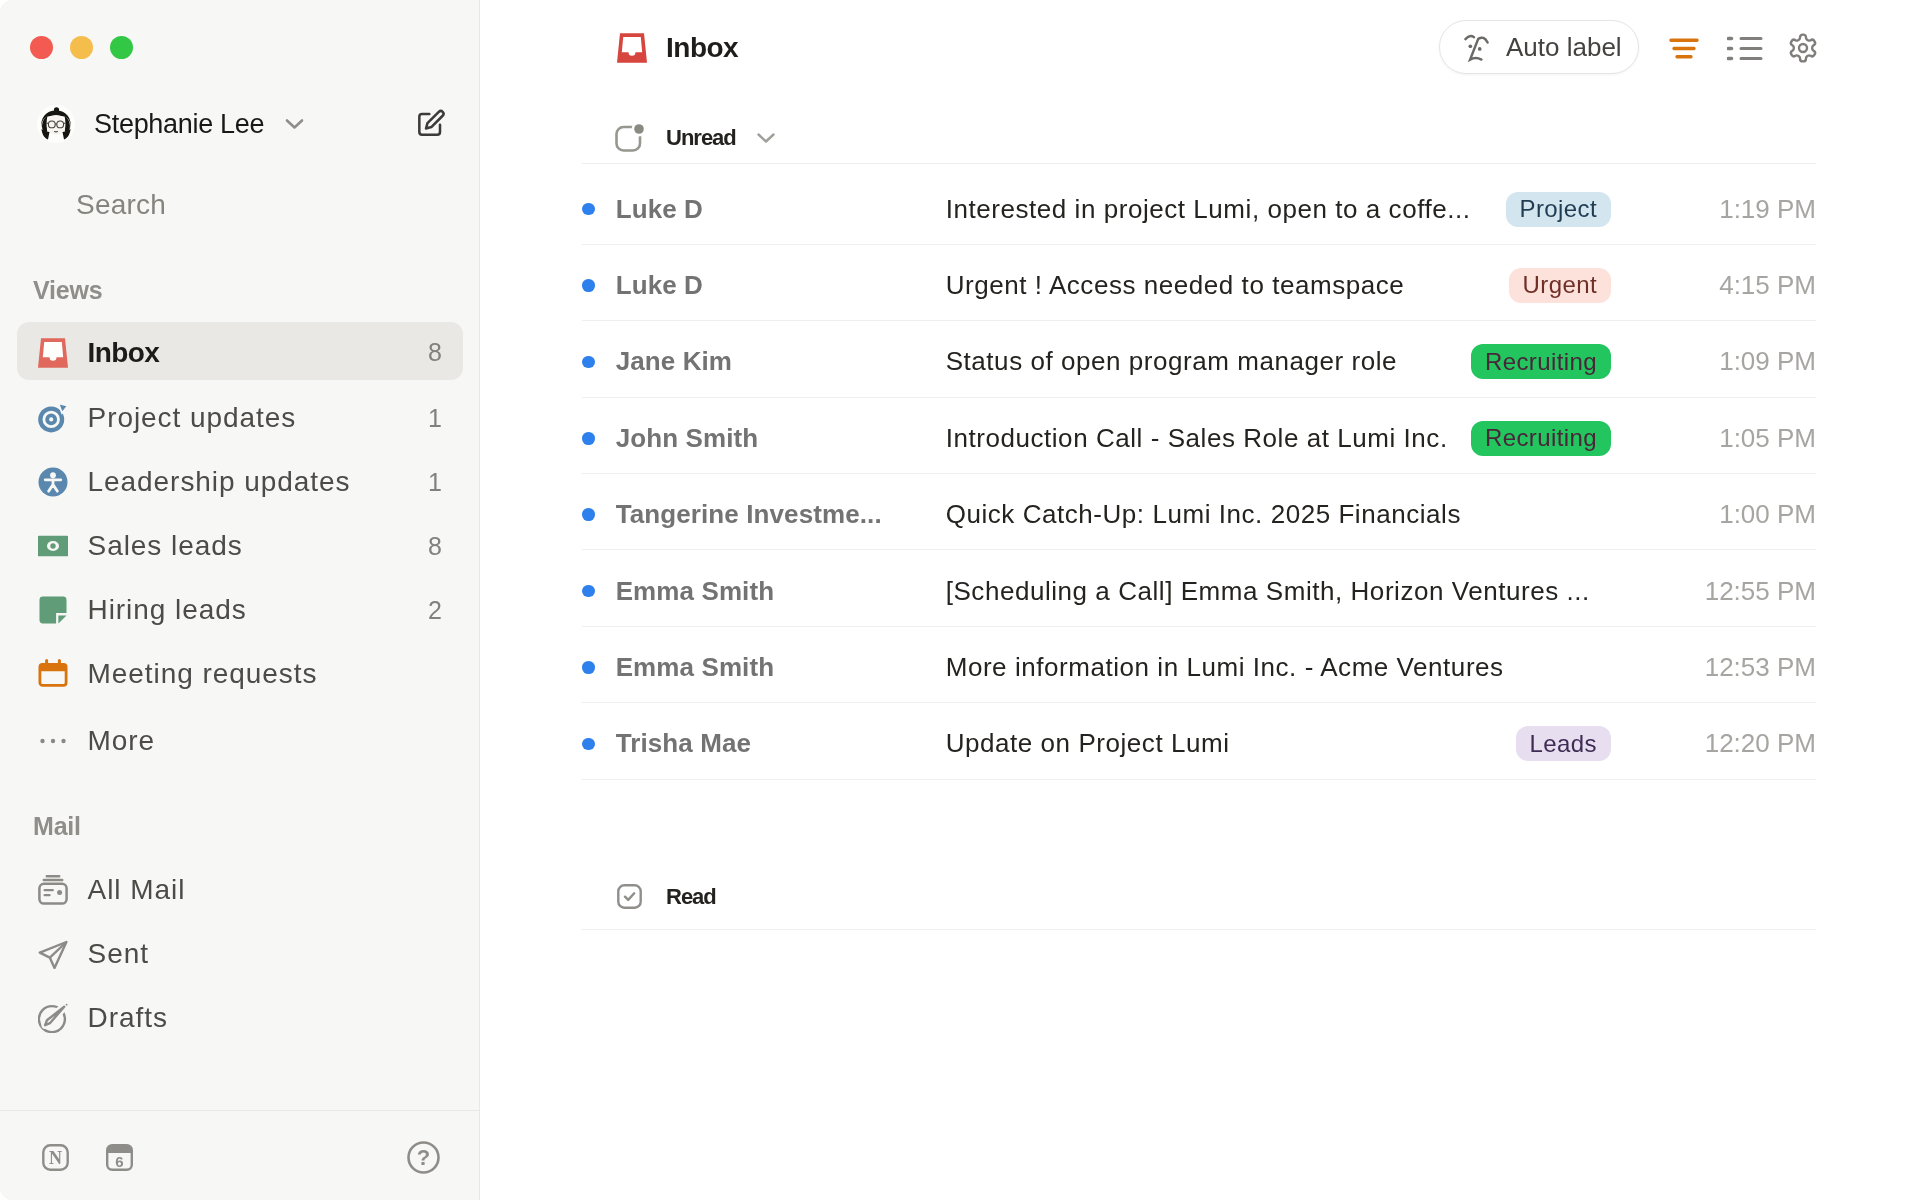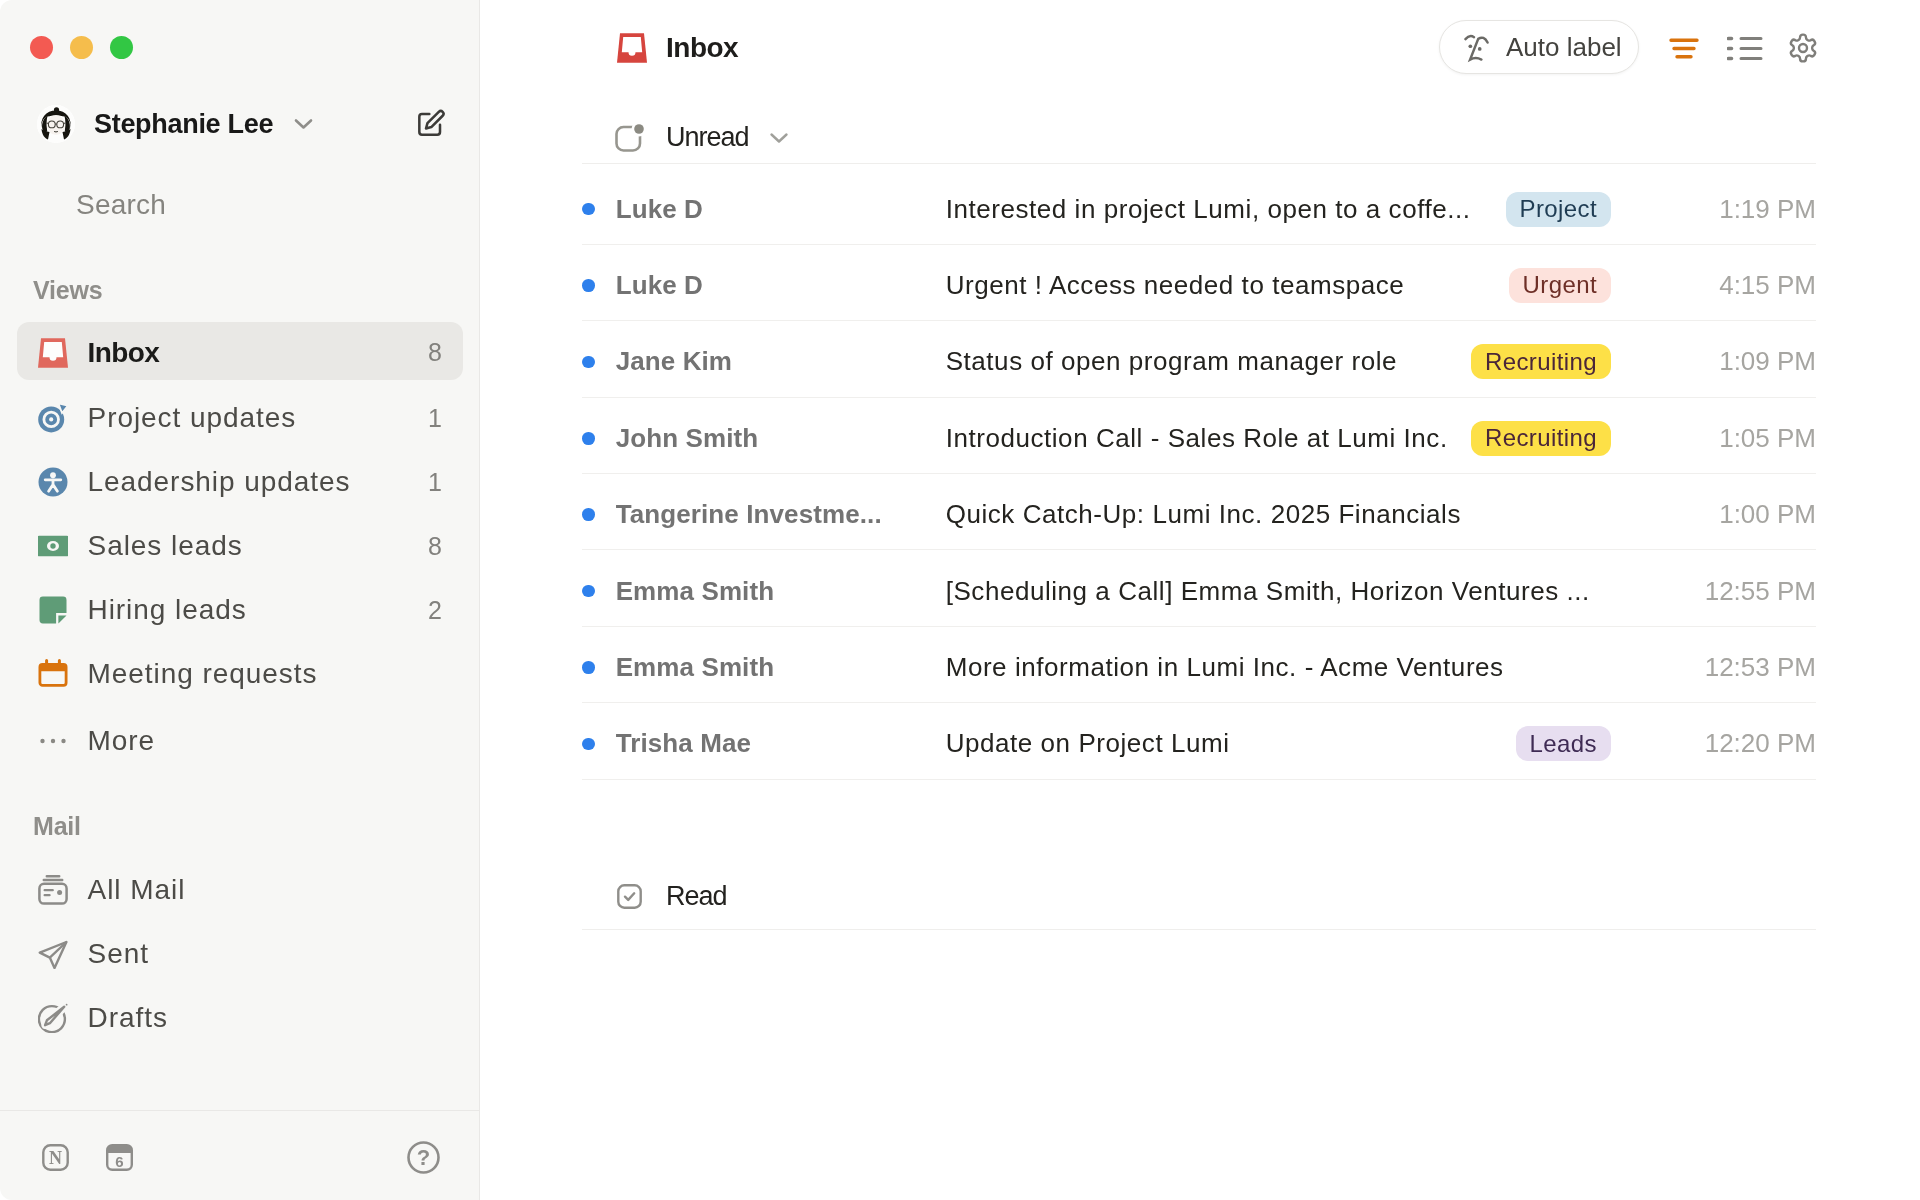--- a/index.html
+++ b/index.html
@@ -5,49 +5,49 @@
 * { margin:0; padding:0; box-sizing:border-box; }
 html,body { width:1920px; height:1200px; background:#fff; font-family:"Liberation Sans", sans-serif; }
 .window { position:absolute; inset:0; border-radius:12px; overflow:hidden; background:#fff; }
 
 .sidebar { position:absolute; left:0; top:0; width:480px; height:1200px; background:#f7f7f5; border-right:1px solid #e9e8e6; }
 .lights { position:absolute; left:30px; top:36px; }
 .lights span { display:inline-block; width:23px; height:23px; border-radius:50%; margin-right:17px; }
 .l-red{background:#f35a52;} .l-yel{background:#f5bd4c;} .l-grn{background:#32c744;}
 .profile { position:absolute; left:37px; top:105px; height:38px; display:flex; align-items:center; }
 .avatar { width:38px; height:38px; border-radius:50%; background:#fff; overflow:hidden; }
-.pname { font-size:27px; font-weight:700; color:#191918; margin-left:19px; letter-spacing:-0.3px; }
+.pname { font-size:27px; font-weight:400; color:#191918; margin-left:19px; letter-spacing:-0.3px; }
 .pchev { margin-left:21px; }
 .compose { position:absolute; left:414px; top:108px; }
 .searchrow { position:absolute; left:49px; top:189px; height:23px; display:flex; align-items:flex-start;flex-direction:column; }
 .searchrow .stext { font-size:28px; color:#85847f; margin-left:27px; letter-spacing:0.2px; }
 .sec-label { position:absolute; left:33px; font-size:25px; font-weight:700; color:#8f8e8a; letter-spacing:-0.2px; }
 .nav-item { position:absolute; left:17px; width:446px; height:58px; border-radius:12px; display:flex; align-items:center; padding-top:3px; }
 .nav-item.sel { background:#e9e8e5; }
 .nav-item .nicon { width:30px; height:30px; margin-left:20.5px; flex:none; }
 .nav-item .nlabel { font-size:28px; color:#4c4b47; margin-left:20px; flex:1; white-space:nowrap; letter-spacing:0.95px; }
 .nav-item.sel .nlabel { color:#1b1b19; font-weight:700; letter-spacing:-0.6px; }
 .nav-item .ncount { font-size:25px; color:#82817d; margin-right:21px; }
 .botbar { position:absolute; left:0; bottom:0; width:480px; height:90px; border-top:1px solid #e9e8e6; }
 
 .main { position:absolute; left:481px; top:0; right:0; bottom:0; background:#fff; }
 .autobtn { position:absolute; left:958px; top:20px; width:200px; height:54px; border:1px solid #e6e5e2; border-radius:27px; background:#fff; box-shadow:0 1px 3px rgba(0,0,0,0.05); display:flex; align-items:center; }
 .autobtn .albl { font-size:26px; color:#44433f; font-weight:500; margin-left:14px; }
 .hicon { position:absolute; top:32px; }
 .unread-hdr { position:absolute; left:101px; right:104px; top:96px; height:68.4px; border-bottom:1px solid #efeeec; display:flex; align-items:center; padding-top:16px; }
-.sect-title { font-size:27px; font-weight:400; color:#23221f; letter-spacing:-1px; }
+.sect-title { font-size:22px; font-weight:700; color:#23221f; letter-spacing:-1px; }
 .list { position:absolute; left:101px; right:104px; top:164.4px; padding-top:4px; }
 .row { height:76.4px; border-bottom:1px solid #f0efed; display:flex; align-items:center; padding-top:6px; }
 .dot { width:12.6px; height:12.6px; border-radius:50%; background:#2e80ec; margin-left:0.4px; flex:none; }
 .sender { width:330px; margin-left:20.7px; letter-spacing:0.1px; font-size:26px; font-weight:700; color:#737373; white-space:nowrap; overflow:hidden; flex:none; }
 .subject { flex:1; font-size:26px; color:#24231f; white-space:nowrap; overflow:hidden; margin-right:20px; letter-spacing:0.55px; }
 .chip { flex:none; height:35px; border-radius:12px; padding:0 14px; font-size:24px; font-weight:400; display:flex; align-items:center; letter-spacing:0.4px; }
 .chip-blue { background:#d3e5ef; color:#1f3c53; }
 .chip-red { background:#fde2dc; color:#6e2f27; }
-.chip-pink { background:#fde047; color:#4a2639; }
+.chip-pink { background:#22c55e; color:#4a2639; }
 .chip-purple { background:#e7def0; color:#3f2b54; }
 .time { flex:none; width:205px; text-align:right; font-size:26px; color:#a6a5a1; }
 .read-hdr { position:absolute; left:101px; right:104px; top:858px; height:72px; border-bottom:1px solid #efeeec; display:flex; align-items:center; padding-top:6px; }
 svg { display:block; }
 </style>
 </head>
 <body>
 <div class="window">
   <div class="sidebar">
     <div class="lights"><span class="l-red"></span><span class="l-yel"></span><span class="l-grn"></span></div>

